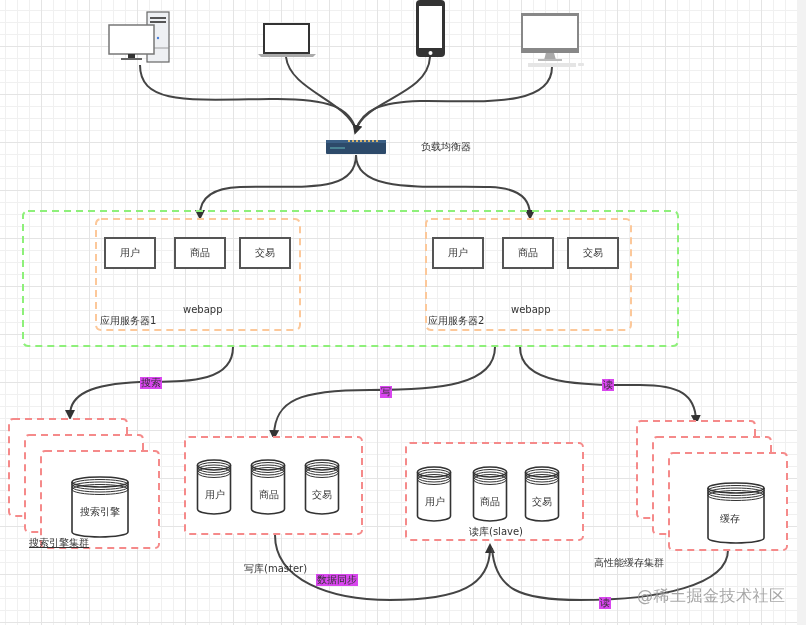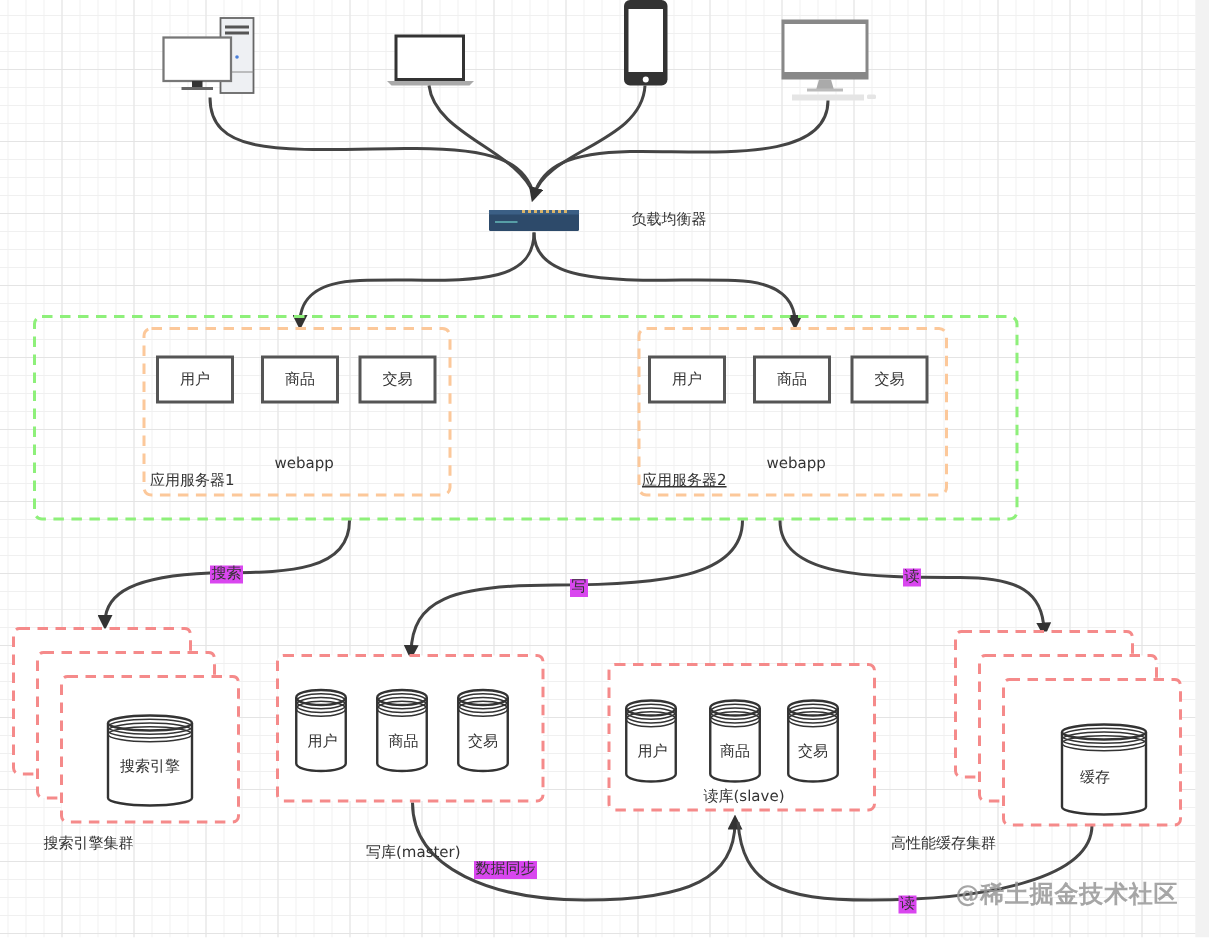--- a/index.html
+++ b/index.html
@@ -13,21 +13,21 @@
       linear-gradient(#f0f0f0 1px, transparent 1px),
       linear-gradient(90deg, #f0f0f0 1px, transparent 1px);
     background-size:48px 48px,48px 48px,12px 12px,12px 12px;
     background-position:-7px -2px,-7px -2px,-7px -2px,-7px -2px;}
   #rightstrip{position:absolute;left:797px;top:0;width:9px;height:625px;background:#f2f2f2;}
   svg{position:absolute;left:0;top:0;}
   .lbl{position:absolute;font-size:10px;color:#333;white-space:nowrap;line-height:12px;}
   .lblbg{background:#d946ef;padding:0 1px;}
   .mod{position:absolute;width:52px;height:32px;border:2px solid #555;box-sizing:border-box;
     background:#fff;font-size:10px;color:#333;display:flex;align-items:center;justify-content:center;}
-  .watermark{position:absolute;font-size:16px;color:rgba(150,150,150,0.85);white-space:nowrap;letter-spacing:0.5px;font-weight:bold;}
+  .watermark{position:absolute;font-size:16px;color:rgba(150,150,150,0.85);white-space:nowrap;letter-spacing:0.5px;}
 </style>
 </head>
 <body>
 
 <div id="canvas"></div>
 <div id="rightstrip"></div>
 
 <svg width="806" height="625" viewBox="0 0 806 625">
   <defs>
     <marker id="arr" markerWidth="10" markerHeight="10" refX="5" refY="5" orient="auto" markerUnits="userSpaceOnUse">
@@ -184,30 +184,30 @@
 <div class="mod" style="left:104px;top:237px;">用户</div>
 <div class="mod" style="left:174px;top:237px;">商品</div>
 <div class="mod" style="left:239px;top:237px;">交易</div>
 <div class="lbl" style="left:183px;top:304px;">webapp</div>
 <div class="lbl" style="left:100px;top:315px;">应用服务器1</div>
 
 <div class="mod" style="left:432px;top:237px;">用户</div>
 <div class="mod" style="left:502px;top:237px;">商品</div>
 <div class="mod" style="left:567px;top:237px;">交易</div>
 <div class="lbl" style="left:511px;top:304px;">webapp</div>
-<div class="lbl" style="left:428px;top:315px;text-decoration:underline;">应用服务器2</div>
+<div class="lbl" style="left:428px;top:315px;">应用服务器2</div>
 
 <div class="lbl lblbg" style="left:140px;top:377px;">搜索</div>
 <div class="lbl lblbg" style="left:380px;top:386px;">写</div>
 <div class="lbl lblbg" style="left:602px;top:379px;">读</div>
 <div class="lbl lblbg" style="left:316px;top:574px;">数据同步</div>
 <div class="lbl lblbg" style="left:599px;top:597px;">读</div>
 
 <div class="lbl" style="left:80px;top:506px;">搜索引擎</div>
-<div class="lbl" style="left:29px;top:557px;">搜索引擎集群</div>
+<div class="lbl" style="left:29px;top:537px;text-decoration:underline;">搜索引擎集群</div>
 
 <div class="lbl" style="left:205px;top:489px;">用户</div>
 <div class="lbl" style="left:259px;top:489px;">商品</div>
 <div class="lbl" style="left:312px;top:489px;">交易</div>
 <div class="lbl" style="left:244px;top:519px;margin-top:44px;">写库(master)</div>
 
 <div class="lbl" style="left:425px;top:496px;">用户</div>
 <div class="lbl" style="left:480px;top:496px;">商品</div>
 <div class="lbl" style="left:532px;top:496px;">交易</div>
 <div class="lbl" style="left:469px;top:526px;">读库(slave)</div>

